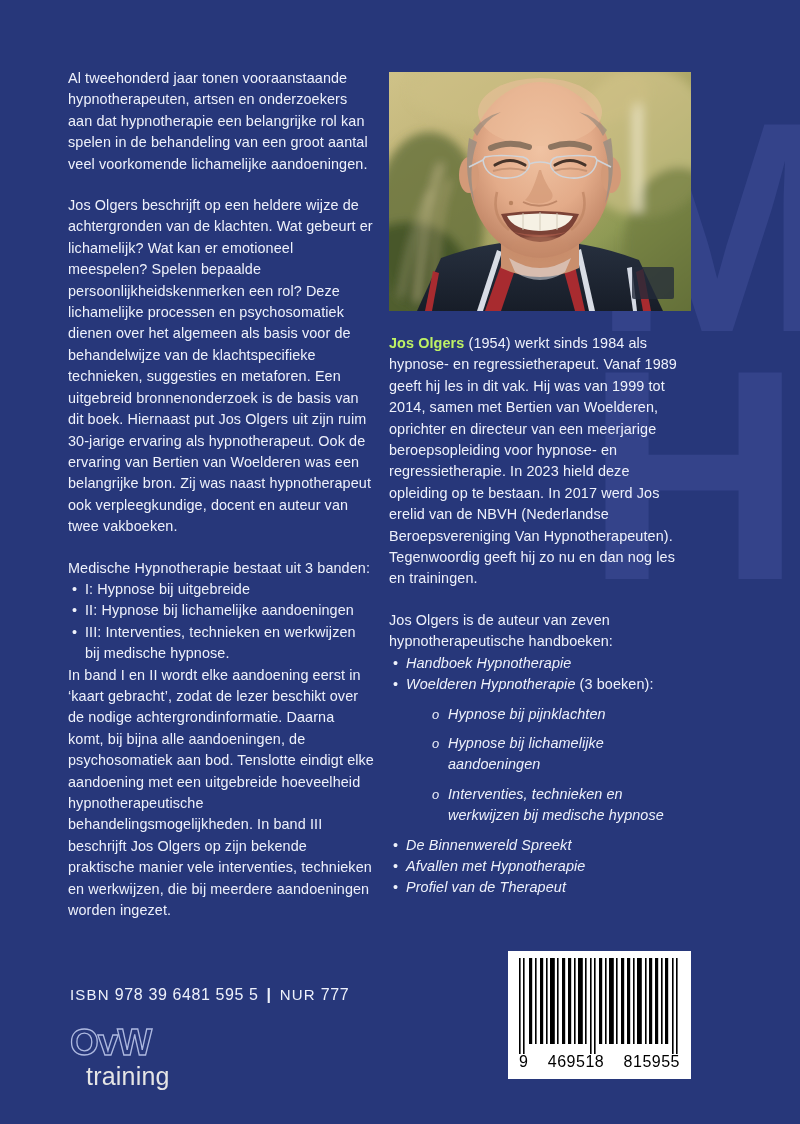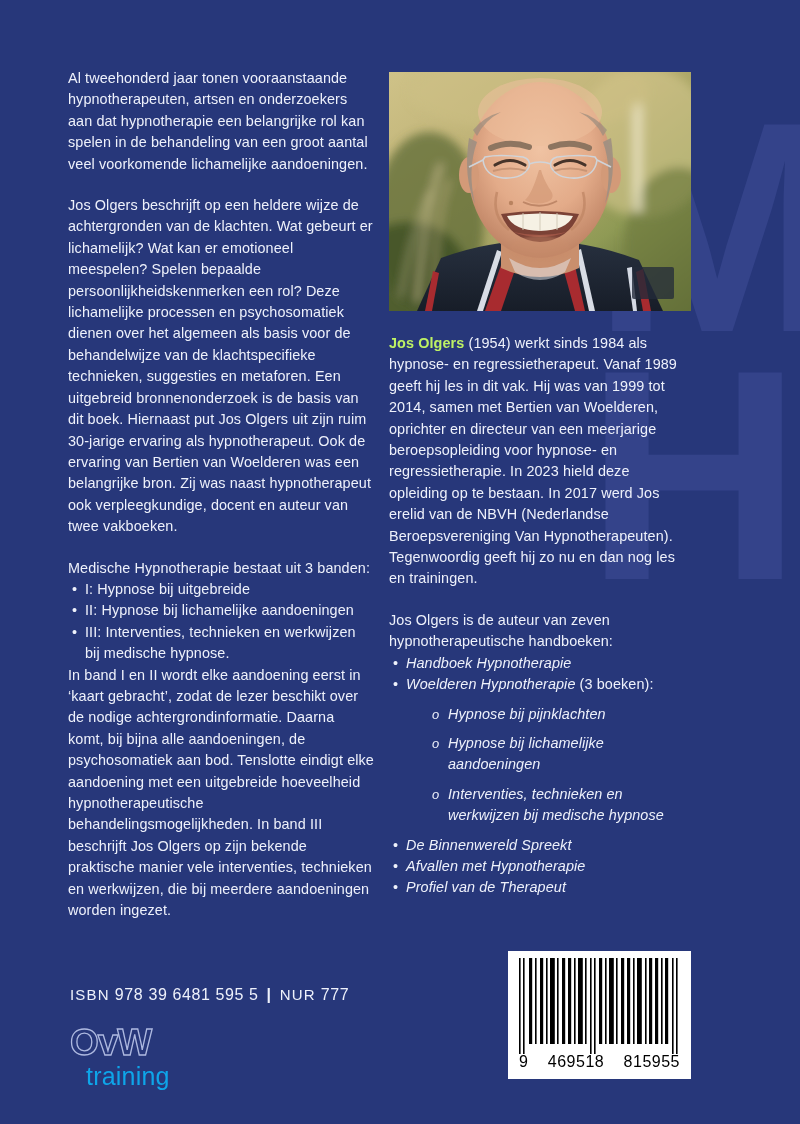--- a/index.html
+++ b/index.html
@@ -160,21 +160,21 @@
     font-size: 37px;
     font-weight: 700;
     letter-spacing: -1px;
     color: transparent;
     -webkit-text-stroke: 1.3px #aeb9e0;
     line-height: 1;
   }
   #logo-word {
     font-family: "Liberation Sans", sans-serif;
     font-size: 25px;
-    color: #0ea5e9;
+    color: #e5e5e5;
     letter-spacing: 0.2px;
     line-height: 1;
     margin-top: 3px;
     margin-left: 16px;
   }
 
   
   #barcode {
     position: absolute;
     left: 508px;

